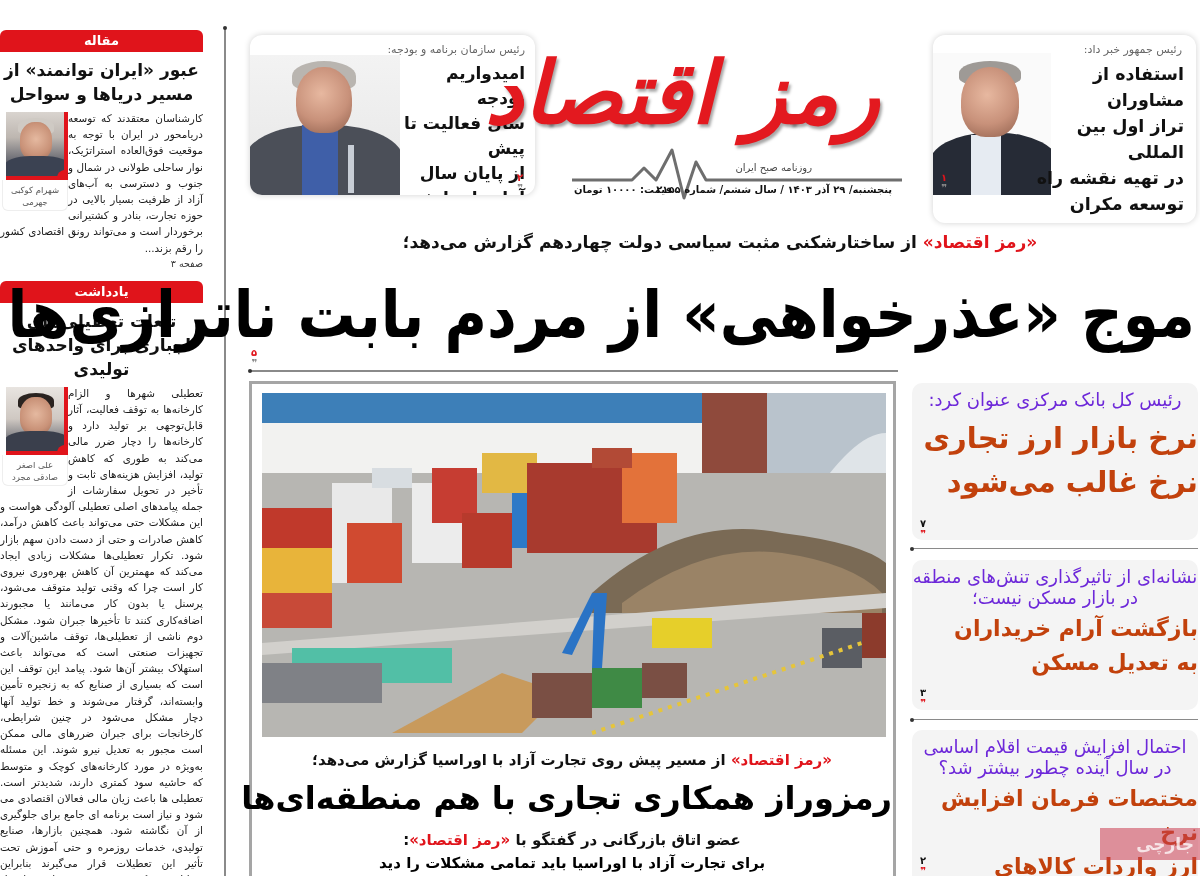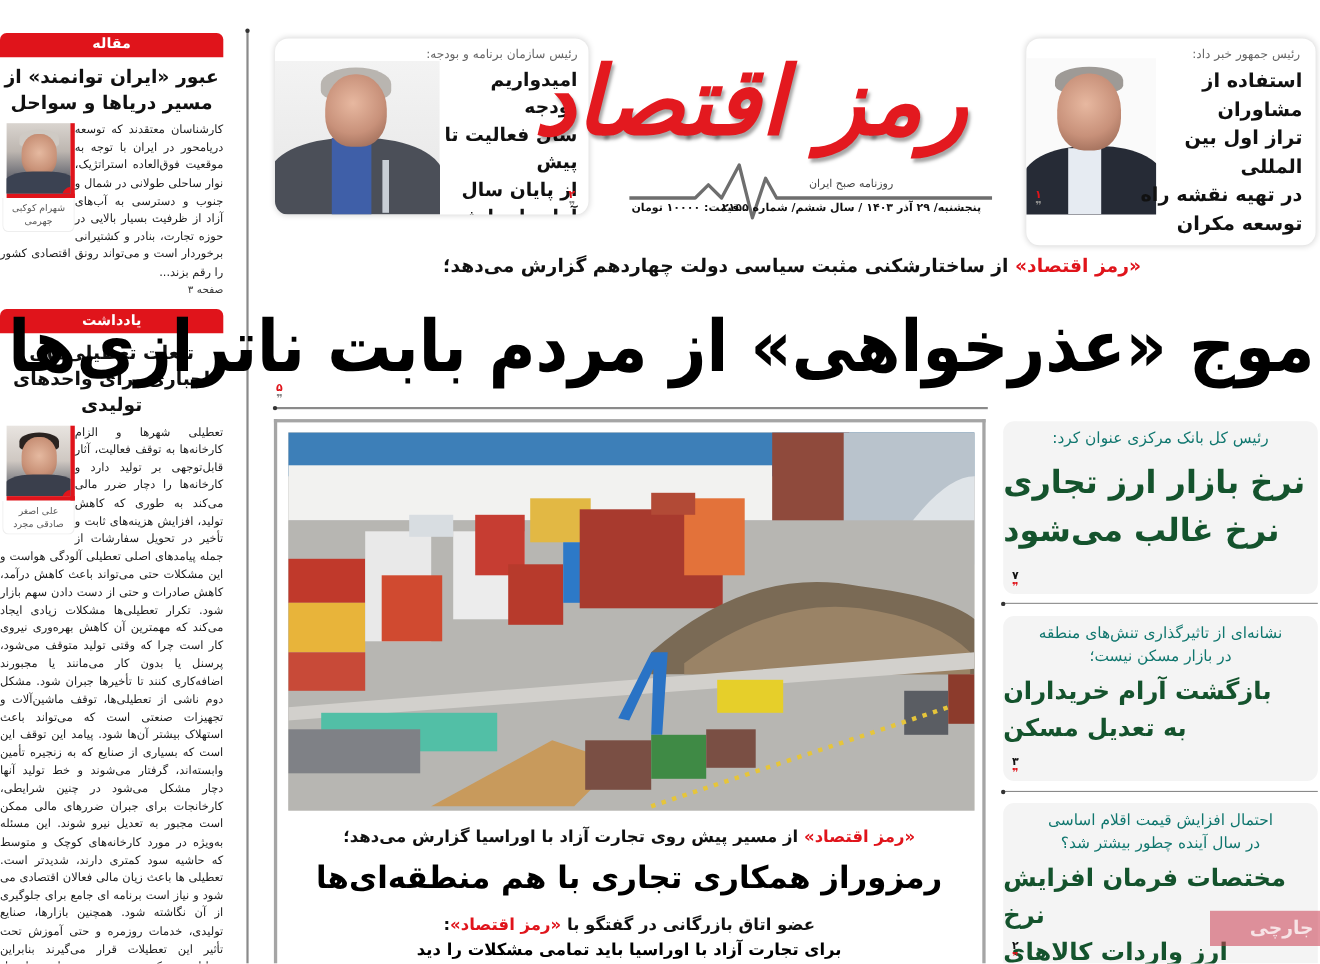--- a/index.html
+++ b/index.html
@@ -76,29 +76,29 @@
   .main-pg { position: absolute; left: 251px; top: 348px; font-size: 10px; font-weight: bold; color: #e0141b; line-height: 10px; }
   .main-pg .q { display: block; color: #8a8a8a; }
   .hrule { position: absolute; height: 2px; background: #8a8a8a; }
   .hrule::before { content: ""; position: absolute; left: -2px; top: -1px; width: 4px; height: 4px; background: #333; border-radius: 50%; }
 
   
   .photo-frame { position: absolute; left: 249px; top: 381px; width: 647px; height: 495px; border: 3px solid #a5a5a5; border-bottom: none; background: #fff; }
   .photo { position: absolute; left: 10px; top: 9px; width: 624px; height: 344px; overflow: hidden; background: #c8c8c4; }
   .story-kicker { position: absolute; left: 0; top: 367px; width: 640px; text-align: center; font-size: 15px; font-weight: bold; color: #111; white-space: nowrap; }
   .story-kicker .brand { color: #e0141b; }
-  .story-head { position: absolute; left: 0; top: 391px; width: 640px; text-align: center; font-size: 28px; line-height: 46px; font-weight: 900; color: #000; white-space: nowrap; letter-spacing: -0.5px; }
+  .story-head { position: absolute; left: 0; top: 391px; width: 640px; text-align: center; font-size: 32px; line-height: 46px; font-weight: 900; color: #000; white-space: nowrap; letter-spacing: -0.5px; }
   .story-sub { position: absolute; left: 0; top: 447px; width: 640px; text-align: center; font-size: 15px; font-weight: bold; color: #111; white-space: nowrap; }
   .story-sub .brand { color: #e0141b; }
   .story-sub2 { position: absolute; left: 0; top: 470px; width: 640px; text-align: center; font-size: 15px; font-weight: bold; color: #000000; white-space: nowrap; }
 
   
   .rbox { position: absolute; left: 912px; width: 286px; background: #f4f4f4; border-radius: 10px; }
-  .rbox .kicker { text-align: center; font-size: 14px; line-height: 21px; color: #0f766e; padding-top: 6px; }
-  .rbox .head { text-align: left; font-weight: 900; color: #14532d; }
+  .rbox .kicker { text-align: center; font-size: 18px; line-height: 21px; color: #6d28d9; padding-top: 6px; }
+  .rbox .head { text-align: right; font-weight: 900; color: #c2410c; }
   .rbox .pgnum { position: absolute; left: 8px; font-size: 10px; font-weight: bold; color: #111; line-height: 10px; text-align: center; }
   .rbox .pgnum .q { display: block; color: #e0141b; }
 
   .rbox1 { top: 383px; height: 157px; }
   .rbox1 .head { font-size: 29px; line-height: 44px; padding-top: 6px; }
   .rbox1 .pgnum { top: 136px; }
 
   .rbox2 { top: 560px; height: 150px; }
   .rbox2 .head { font-size: 22px; line-height: 34px; padding-top: 4px; }
   .rbox2 .pgnum { top: 128px; }

